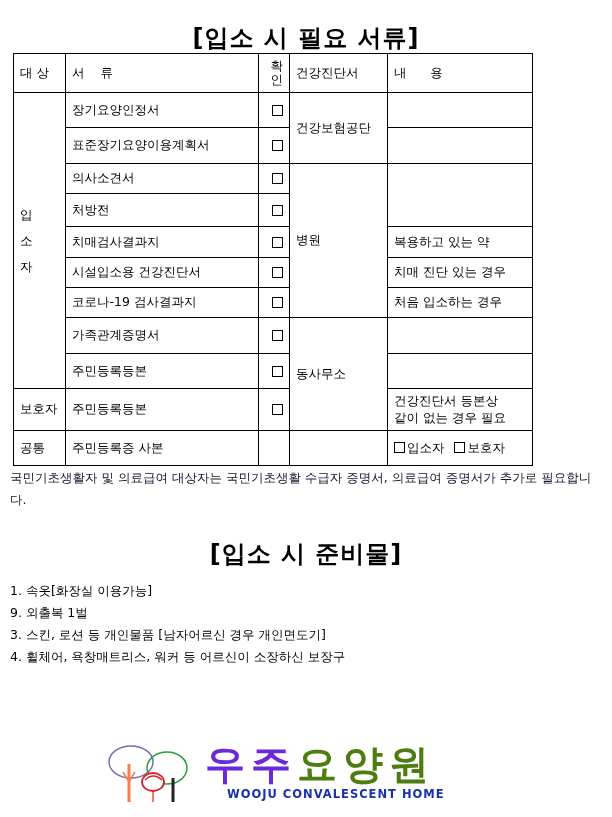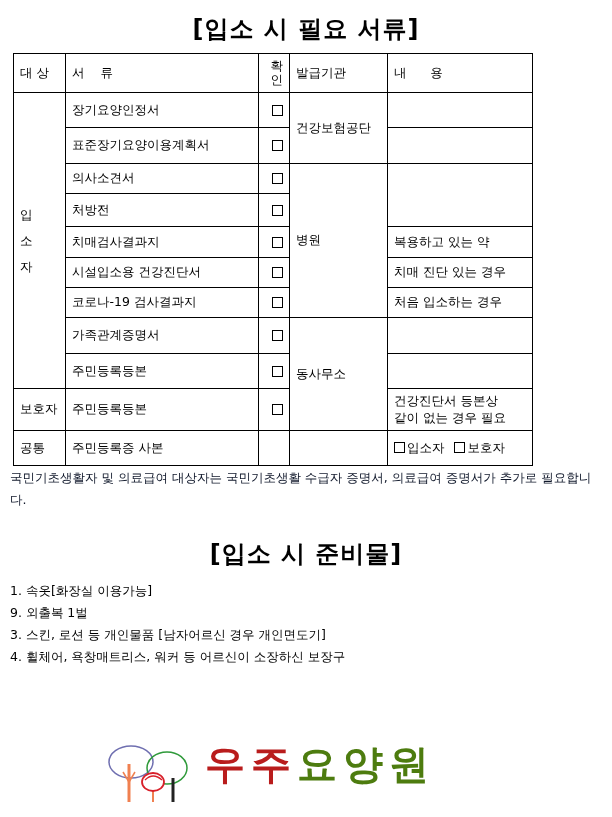--- a/index.html
+++ b/index.html
@@ -4,21 +4,21 @@
 <style>
   html, body { margin: 0; padding: 0; background: #ffffff; }
   body {
     width: 612px; height: 817px; position: relative; overflow: hidden;
     font-family: "DejaVu Sans", sans-serif; color: #000;
   }
   .title {
     position: absolute; left: 0; width: 612px; text-align: center;
     font-size: 24px; font-weight: bold; letter-spacing: 1px;
   }
-  #title1 { top: 13px; }
+  #title1 { top: 22px; }
   #title2 { top: 538px; }
   table.docs {
     position: absolute; left: 13px; top: 53px;
     border-collapse: collapse; table-layout: fixed;
     font-size: 12.5px;
   }
   table.docs td {
     border: 1.5px solid #000; padding: 0 6px; vertical-align: middle;
     white-space: nowrap; line-height: 1.35;
   }
@@ -38,21 +38,21 @@
     position: absolute; left: 10px; top: 580px; font-size: 12.5px;
   }
   .prep div { height: 22px; line-height: 22px; }
   .logo {
     position: absolute; left: 105px; top: 742px; width: 400px; height: 62px;
   }
   .logo-kr {
     position: absolute; left: 100px; top: 0; font-size: 40px; font-weight: bold;
     letter-spacing: 6px; line-height: 44px; font-family: "DejaVu Sans", sans-serif;
   }
-  .logo-kr .c1 { color: #b91c1c; }
+  .logo-kr .c1 { color: #6d28d9; }
   .logo-kr .c2 { color: #4d7c0f; }
   .logo-en {
     position: absolute; left: 122px; top: 45px; font-size: 11.5px; font-weight: bold;
     color: #1a32a8; letter-spacing: 1px; white-space: nowrap;
   }
 </style>
 </head>
 <body>
 
 <div id="title1" class="title">[입소 시 필요 서류]</div>
@@ -63,21 +63,21 @@
       <col style="width:193px">
       <col style="width:31px">
       <col style="width:98px">
       <col style="width:145px">
   </colgroup>
   <tbody>
       <tr style="height:39px">
     <td>대 상</td>
     <td style="white-space:pre">서    류</td>
     <td class="chk" style="line-height:1.1"><span style="display:inline-block;width:13px;white-space:normal;word-break:break-all">확인</span></td>
-    <td>발급기관</td>
+    <td>건강진단서</td>
     <td style="white-space:pre">내      용</td>
   </tr>
 
   <tr style="height:35px">
     <td rowspan="9" class="vert">
       <div class="vert-text" id="vt-resident">
             <span>입</span>
             <span>소</span>
             <span>자</span>
           </div>
@@ -169,13 +169,14 @@
     <line x1="18" y1="30" x2="24" y2="40" stroke="#f08050" stroke-width="1.5"></line>
     <line x1="30" y1="30" x2="24" y2="40" stroke="#f08050" stroke-width="1.5"></line>
     <line x1="48" y1="48" x2="48" y2="60" stroke="#f08050" stroke-width="2"></line>
     <line x1="68" y1="36" x2="68" y2="60" stroke="#222" stroke-width="3"></line>
     <ellipse cx="48" cy="40" rx="11" ry="9" fill="#fff" stroke="#d8202a" stroke-width="1.8"></ellipse>
     <path d="M40 38 Q48 30 57 38" fill="none" stroke="#d8202a" stroke-width="1.3"></path>
   </svg>
   <div class="logo-kr">
     <span class="c1">우주</span><span class="c2">요양원</span>
   </div>
+  <div class="logo-en">WOOJU CONVALESCENT HOME</div>
 </div>
 
 </body></html>

